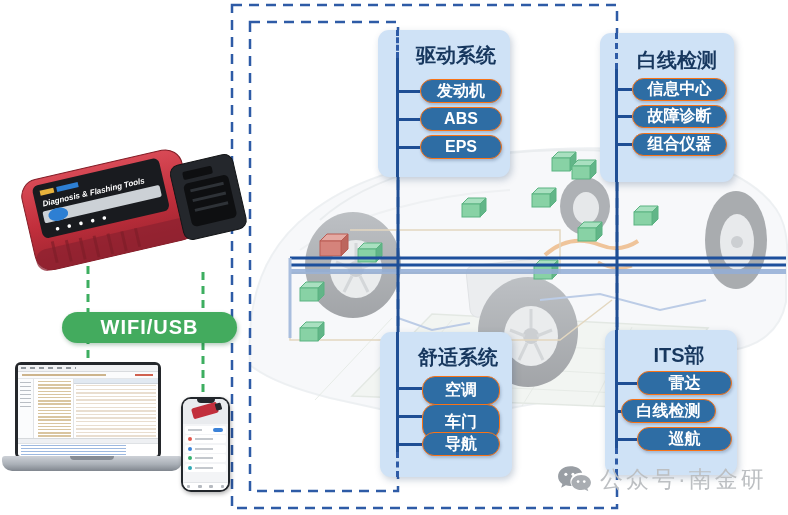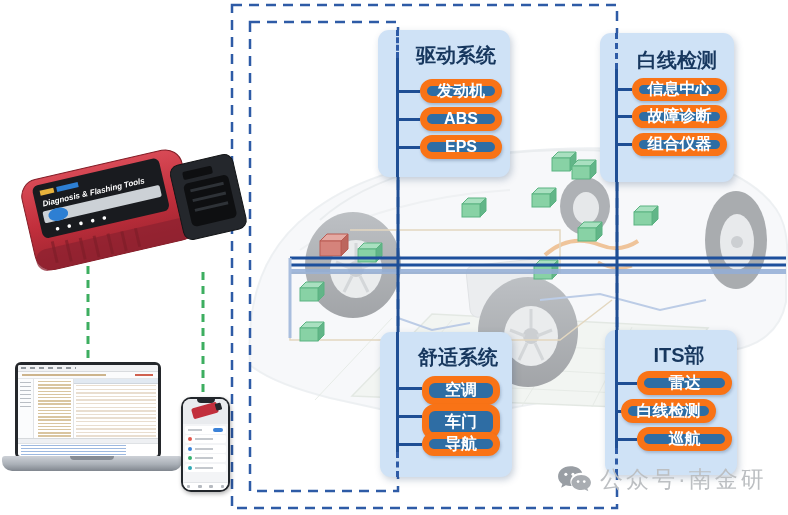--- a/index.html
+++ b/index.html
@@ -5,21 +5,21 @@
   html,body{margin:0;padding:0;background:#fff;}
   .screen{position:relative;width:788px;height:515px;background:#fff;overflow:hidden;
           font-family:"Liberation Sans","DejaVu Sans",sans-serif;}
   .bg-svg{position:absolute;left:0;top:0;z-index:1;}
 
   
   .panel{position:absolute;background:#cfe2f6;border-radius:11px;z-index:3;
          box-shadow:2px 3px 7px rgba(40,70,110,.25);}
   .panel-title{position:absolute;font-size:20px;font-weight:bold;color:#17375e;
                text-align:center;white-space:nowrap;}
-  .pill{position:absolute;background:#2e6da4;border:7px solid #f97316;border-radius:13px;
+  .pill{position:absolute;background:#2e6da4;border:1px solid #f97316;border-radius:13px;
         color:#fff;font-weight:bold;font-size:16px;display:flex;align-items:center;
         justify-content:center;box-sizing:border-box;white-space:nowrap;
         box-shadow:1px 2px 3px rgba(30,60,100,.25);}
   .trunk{position:absolute;width:0;border-left:3px solid #1f4e94;}
   .trunk.dashed{border-left-style:dashed;border-left-color:#2e5ba6;}
   .tick{position:absolute;height:3px;background:#1f4e94;}
 
   
   .banner{position:absolute;left:62px;top:312px;width:175px;height:31px;background:#43ab5e;
           border-radius:16px;z-index:4;display:flex;align-items:center;justify-content:center;
@@ -273,20 +273,23 @@
         <g>
           <rect x="164" y="52" width="64" height="76" rx="9" fill="#24272c" stroke="#131517"></rect>
           <rect x="176" y="60" width="30" height="8" rx="2" fill="#0e0f11"></rect>
           <rect x="174" y="72" width="46" height="44" rx="5" fill="#0e0f11"></rect>
           <path d="M180,80 h34 M180,90 h34 M180,100 h34" stroke="#2e3237" stroke-width="3"></path>
         </g>
       </g>
     </svg>
   </div>
 
+  <div class="banner">
+    <span>WIFI/USB</span>
+  </div>
 
   <div class="laptop">
     <div class="lp-screen">
       <div class="lp-display">
         <div class="lp-menubar"></div>
         <div class="lp-infobar"></div>
         <div class="lp-body">
           <div class="lp-tree"></div>
           <div class="lp-list"></div>
           <div class="lp-table">

